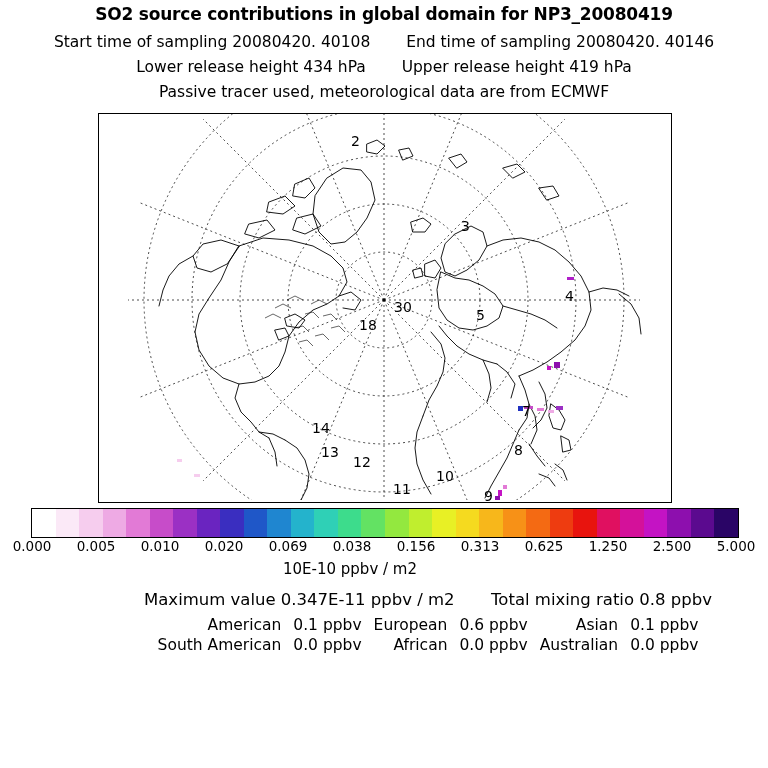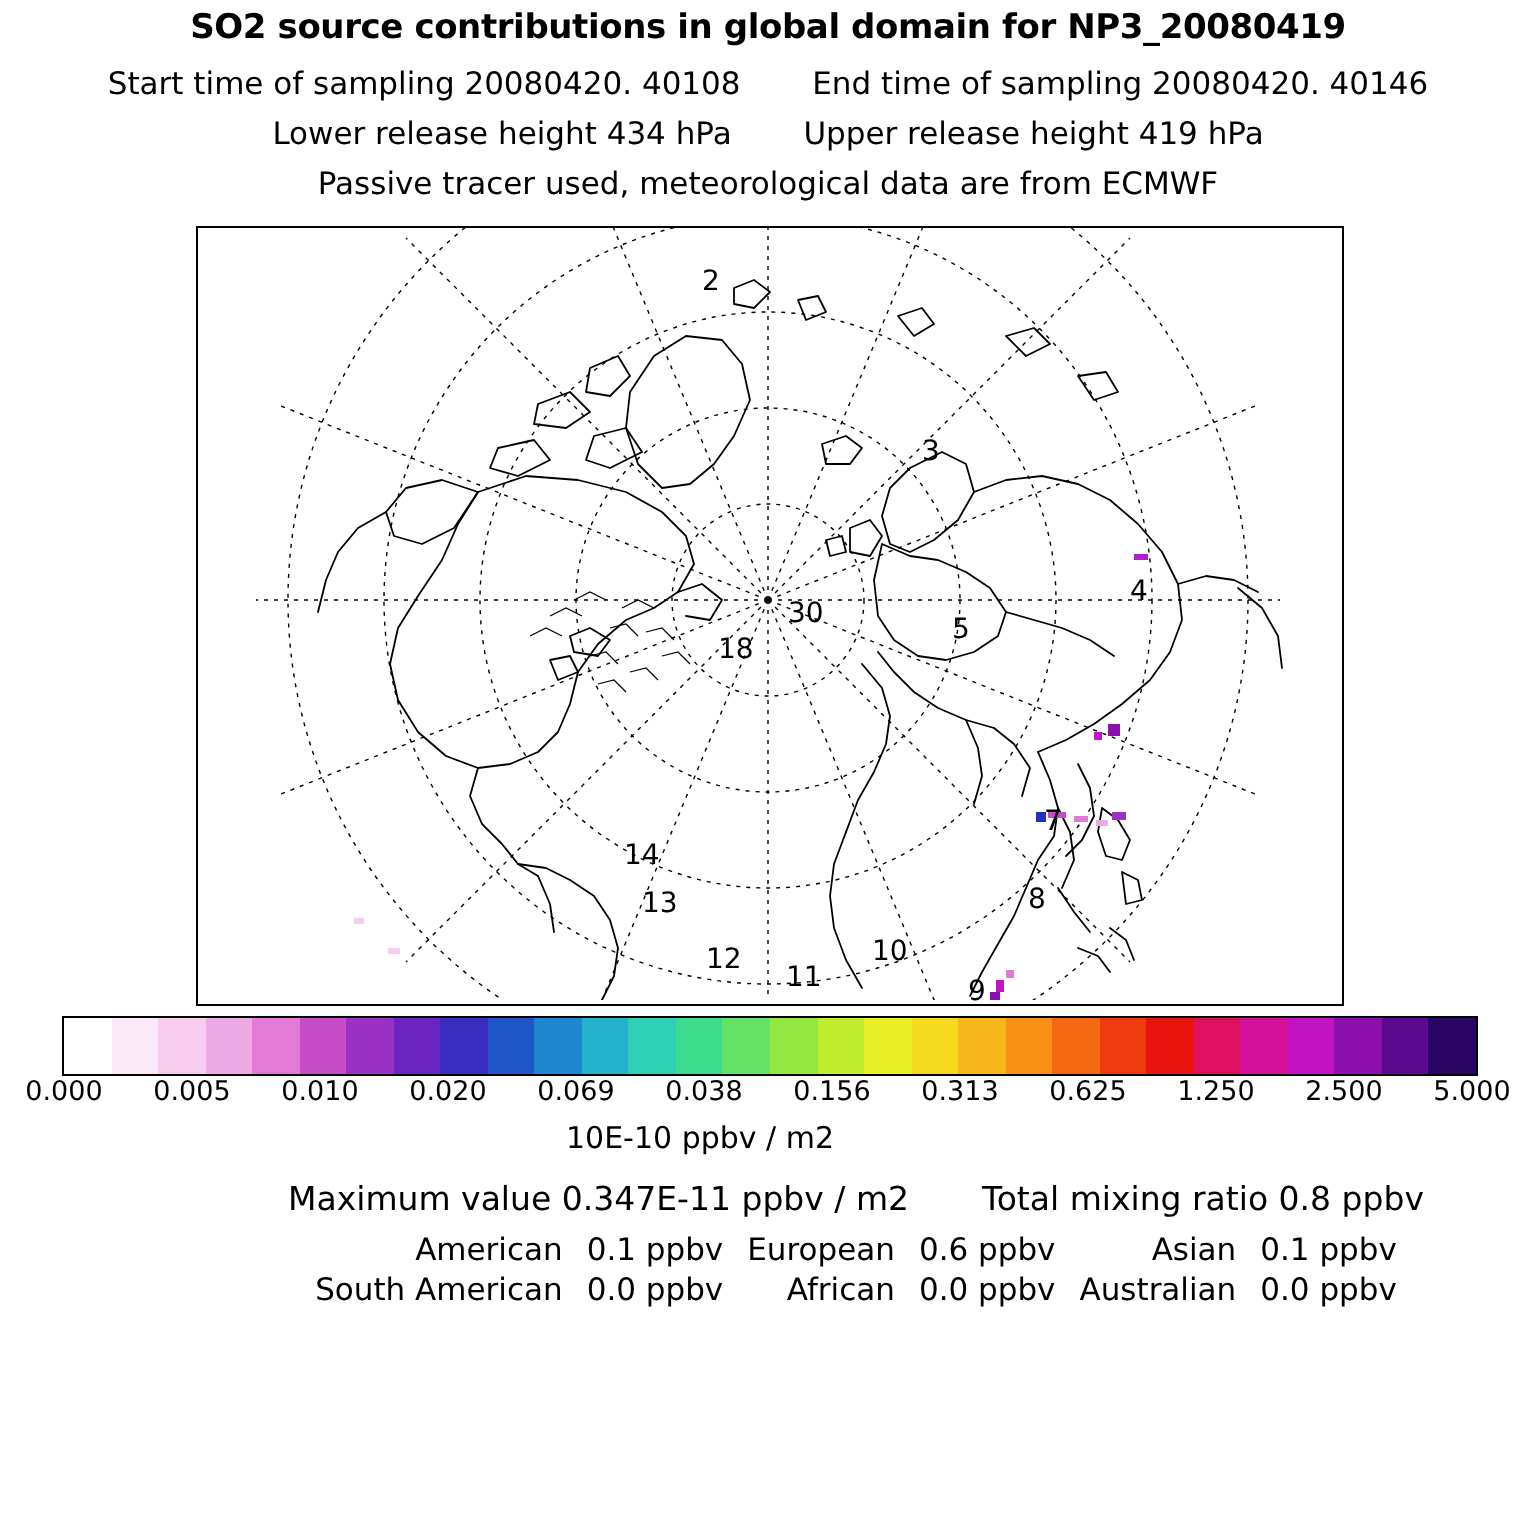--- a/index.html
+++ b/index.html
@@ -291,21 +291,21 @@
         <span class="maplabel" style="left: 362px; top: 104px; position: absolute;">3</span>
         <span class="maplabel" style="left: 466px; top: 174px; position: absolute;">4</span>
         <span class="maplabel" style="left: 377px; top: 193px; position: absolute;">5</span>
         <span class="maplabel" style="left: 283px; top: 185px; position: absolute; margin-left: 12px;">30</span>
         <span class="maplabel" style="left: 260px; top: 203px; position: absolute;">18</span>
         <span class="maplabel" style="left: 423px; top: 289px; position: absolute;">7</span>
         <span class="maplabel" style="left: 415px; top: 328px; position: absolute;">8</span>
         <span class="maplabel" style="left: 385px; top: 374px; position: absolute;">9</span>
         <span class="maplabel" style="left: 337px; top: 354px; position: absolute;">10</span>
         <span class="maplabel" style="left: 294px; top: 367px; position: absolute;">11</span>
-        <span class="maplabel" style="left: 254px; top: 358px; position: absolute;">12</span>
+        <span class="maplabel" style="left: 254px; top: 340px; position: absolute;">12</span>
         <span class="maplabel" style="left: 222px; top: 330px; position: absolute;">13</span>
         <span class="maplabel" style="left: 213px; top: 306px; position: absolute;">14</span>
       </div>
   </div>
 
   <div class="cbar-wrap" id="cbar">
       <div class="cbar-cell" style="background: rgb(255, 255, 255);"></div>
       <div class="cbar-cell" style="background: rgb(251, 233, 247);"></div>
       <div class="cbar-cell" style="background: rgb(246, 205, 238);"></div>
       <div class="cbar-cell" style="background: rgb(238, 170, 228);"></div>

